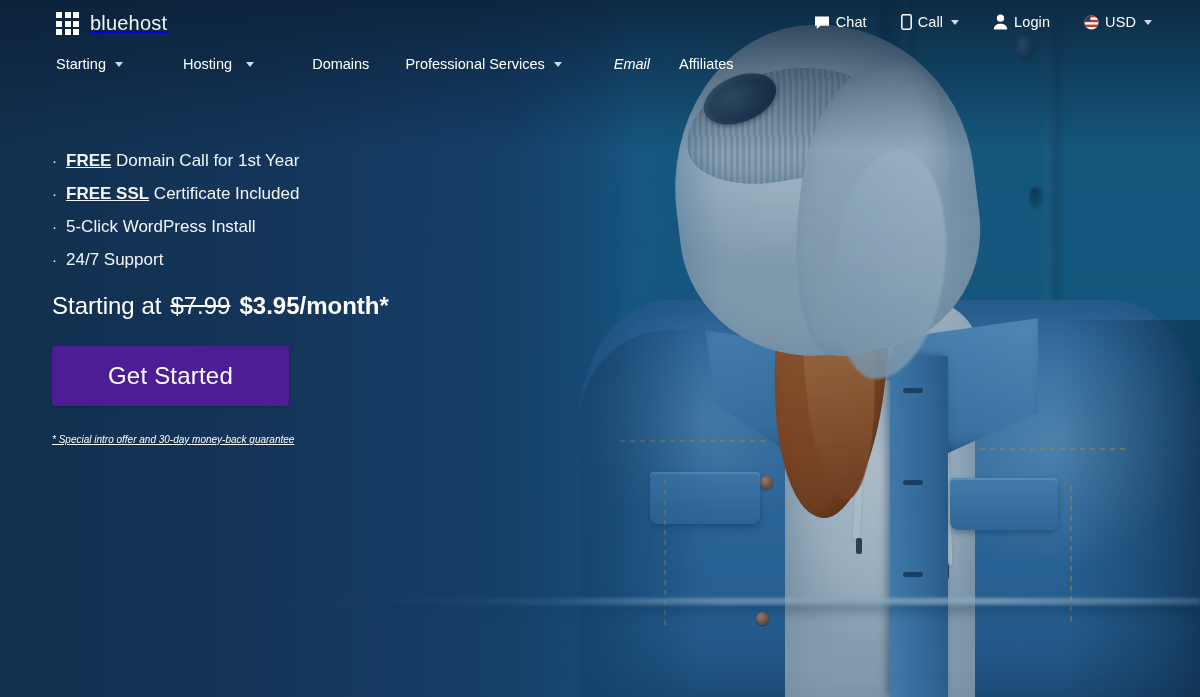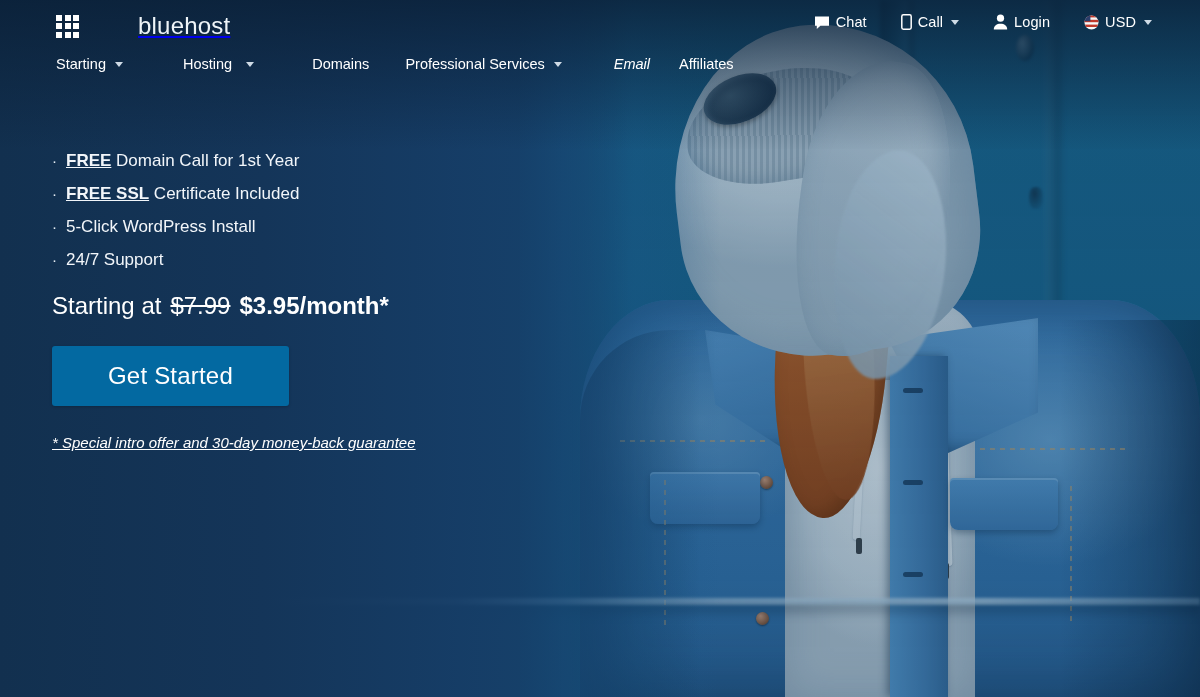--- a/index.html
+++ b/index.html
@@ -324,21 +324,21 @@
   .brand {
     position:absolute; top:12px; left:56px;
     display:flex; align-items:center; gap:11px; z-index:30; cursor:pointer;
   }
   .logo-grid {
     display:grid; grid-template-columns:repeat(3,6px); grid-template-rows:repeat(3,6px);
     gap:2.5px;
   }
   .logo-grid i { display:block; width:6px; height:6px; background:#ffffff; }
   .brand-name {
-    font-size:24px; font-weight:300; letter-spacing:.2px; color:#eef4f8;margin-left:48px;
+    font-size:20px; font-weight:300; letter-spacing:.2px; color:#eef4f8;
   }
 
   
   .mainnav {
     position:absolute; top:52px; left:56px;
     display:flex; align-items:center; z-index:30;
     font-size:14.5px;
   }
   .nav-item {
     display:flex; align-items:center; gap:7px;
@@ -360,29 +360,29 @@
   .dot { color:#e6eef5; font-size:15px; line-height:1; }
   .b-strong { font-weight:bold; text-decoration:underline; }
   .price {
     margin-top:24px; font-size:24px; font-weight:300; color:#ffffff;
     display:flex; align-items:baseline; gap:9px;
   }
   .price .old { text-decoration:line-through; font-weight:300; }
   .price .new { font-weight:bold; }
   .cta {
     display:inline-block; margin-top:26px;
-    background:#0369a1; color:#ffffff;
+    background:#4c1d95; color:#ffffff;
     font-size:24px; font-weight:400;
     padding:16px 56px; border:none; border-radius:3px;
     cursor:pointer; font-family:inherit; letter-spacing:.2px;
     box-shadow:0 1px 3px rgba(0,0,0,.22);
   }
   .note {
     display:block; margin-top:28px;
-    font-size:15px; font-style:italic; color:#ffffff;
+    font-size:10px; font-style:italic; color:#ffffff;
     text-decoration:underline; cursor:pointer;
   }
 </style>
 </head>
 <body>
 
 <div class="hero">
 
   <div class="photo">
     <div class="wall"></div>

